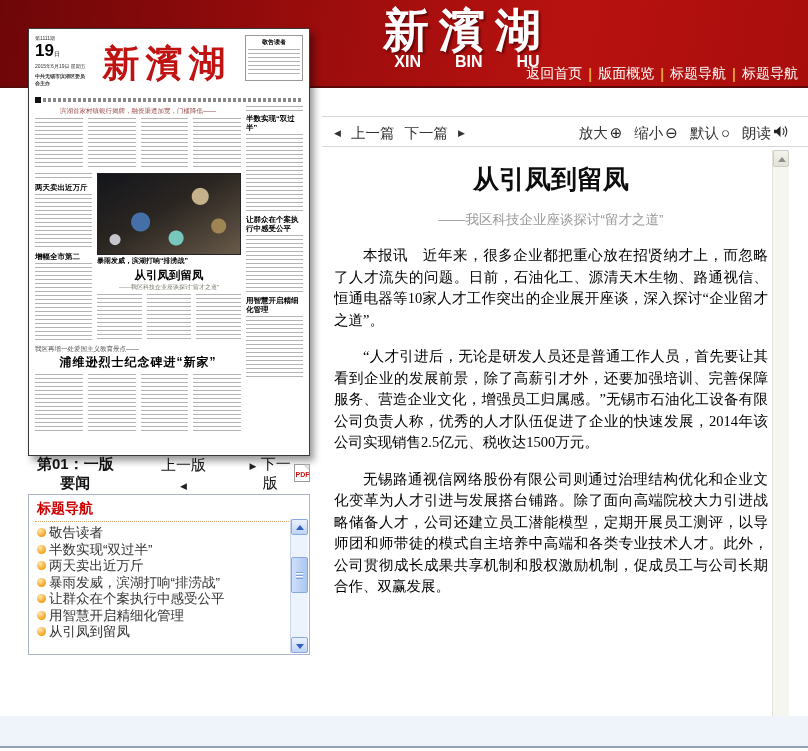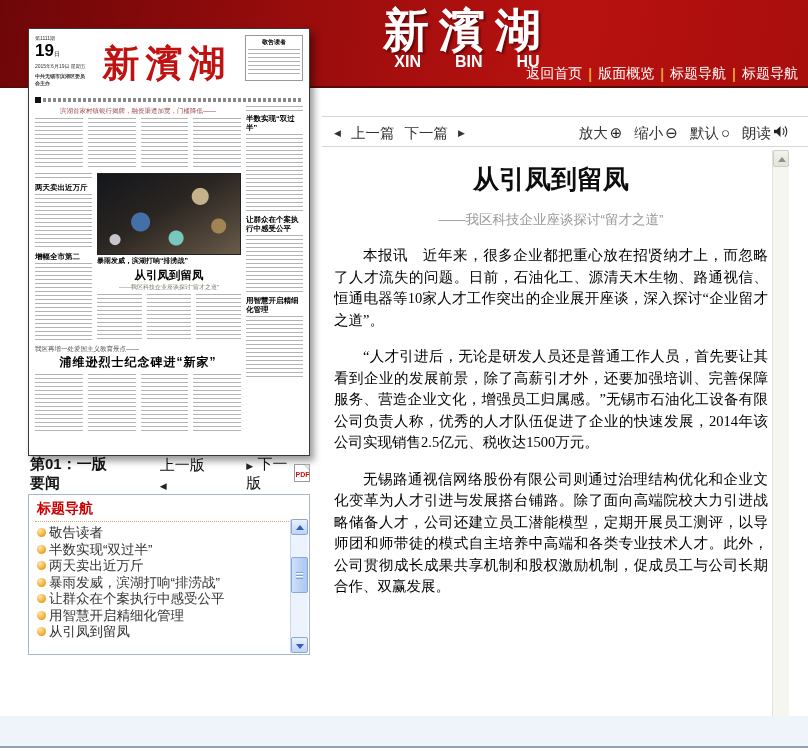--- a/index.html
+++ b/index.html
@@ -58,21 +58,21 @@
       linear-gradient(150deg,#14161c 0%,#2a2521 45%,#51463a 80%,#6a5c4a 100%);}
   .cap{font-size:7px;font-weight:bold;color:#000;line-height:9px;margin-top:1px;}
   .ch1{font-size:11.5px;font-weight:bold;text-align:center;color:#000;margin-top:3px;}
   .ch1s{font-size:6px;color:#776;text-align:center;line-height:8px;margin-bottom:1px;}
   .kick2{font-size:6.5px;color:#555;margin-top:2px;}
   .ch2{font-size:12px;font-weight:bold;text-align:center;color:#000;letter-spacing:1px;}
   .sideblock{margin-bottom:3px;}
 
   
   .pagenav{position:absolute;left:30px;top:463px;width:280px;height:22px;display:flex;
-    align-items:center;font-size:15px;color:#111;}
+    align-items:center;font-size:15px;color:#111;text-align:center;}
   .pagenav .plabel{font-weight:bold;}
   .pagenav .pn{margin-left:39px;cursor:pointer;}
   .pagenav .tri{font-size:9px;color:#222;}
   .pdficon{margin-left:auto;cursor:pointer;display:inline-block;}
 
   
   .navbox{position:absolute;left:28px;top:494px;width:282px;height:161px;background:#fff;
     border:1px solid #a8b6c8;box-sizing:border-box;overflow:hidden;}
   .navbox .nbt{color:#cc0000;font-weight:bold;font-size:14px;padding:5px 8px 3px 8px;}
   .navbox .dotline{border-bottom:1px dotted #d8a868;margin:0 6px 3px 6px;}

